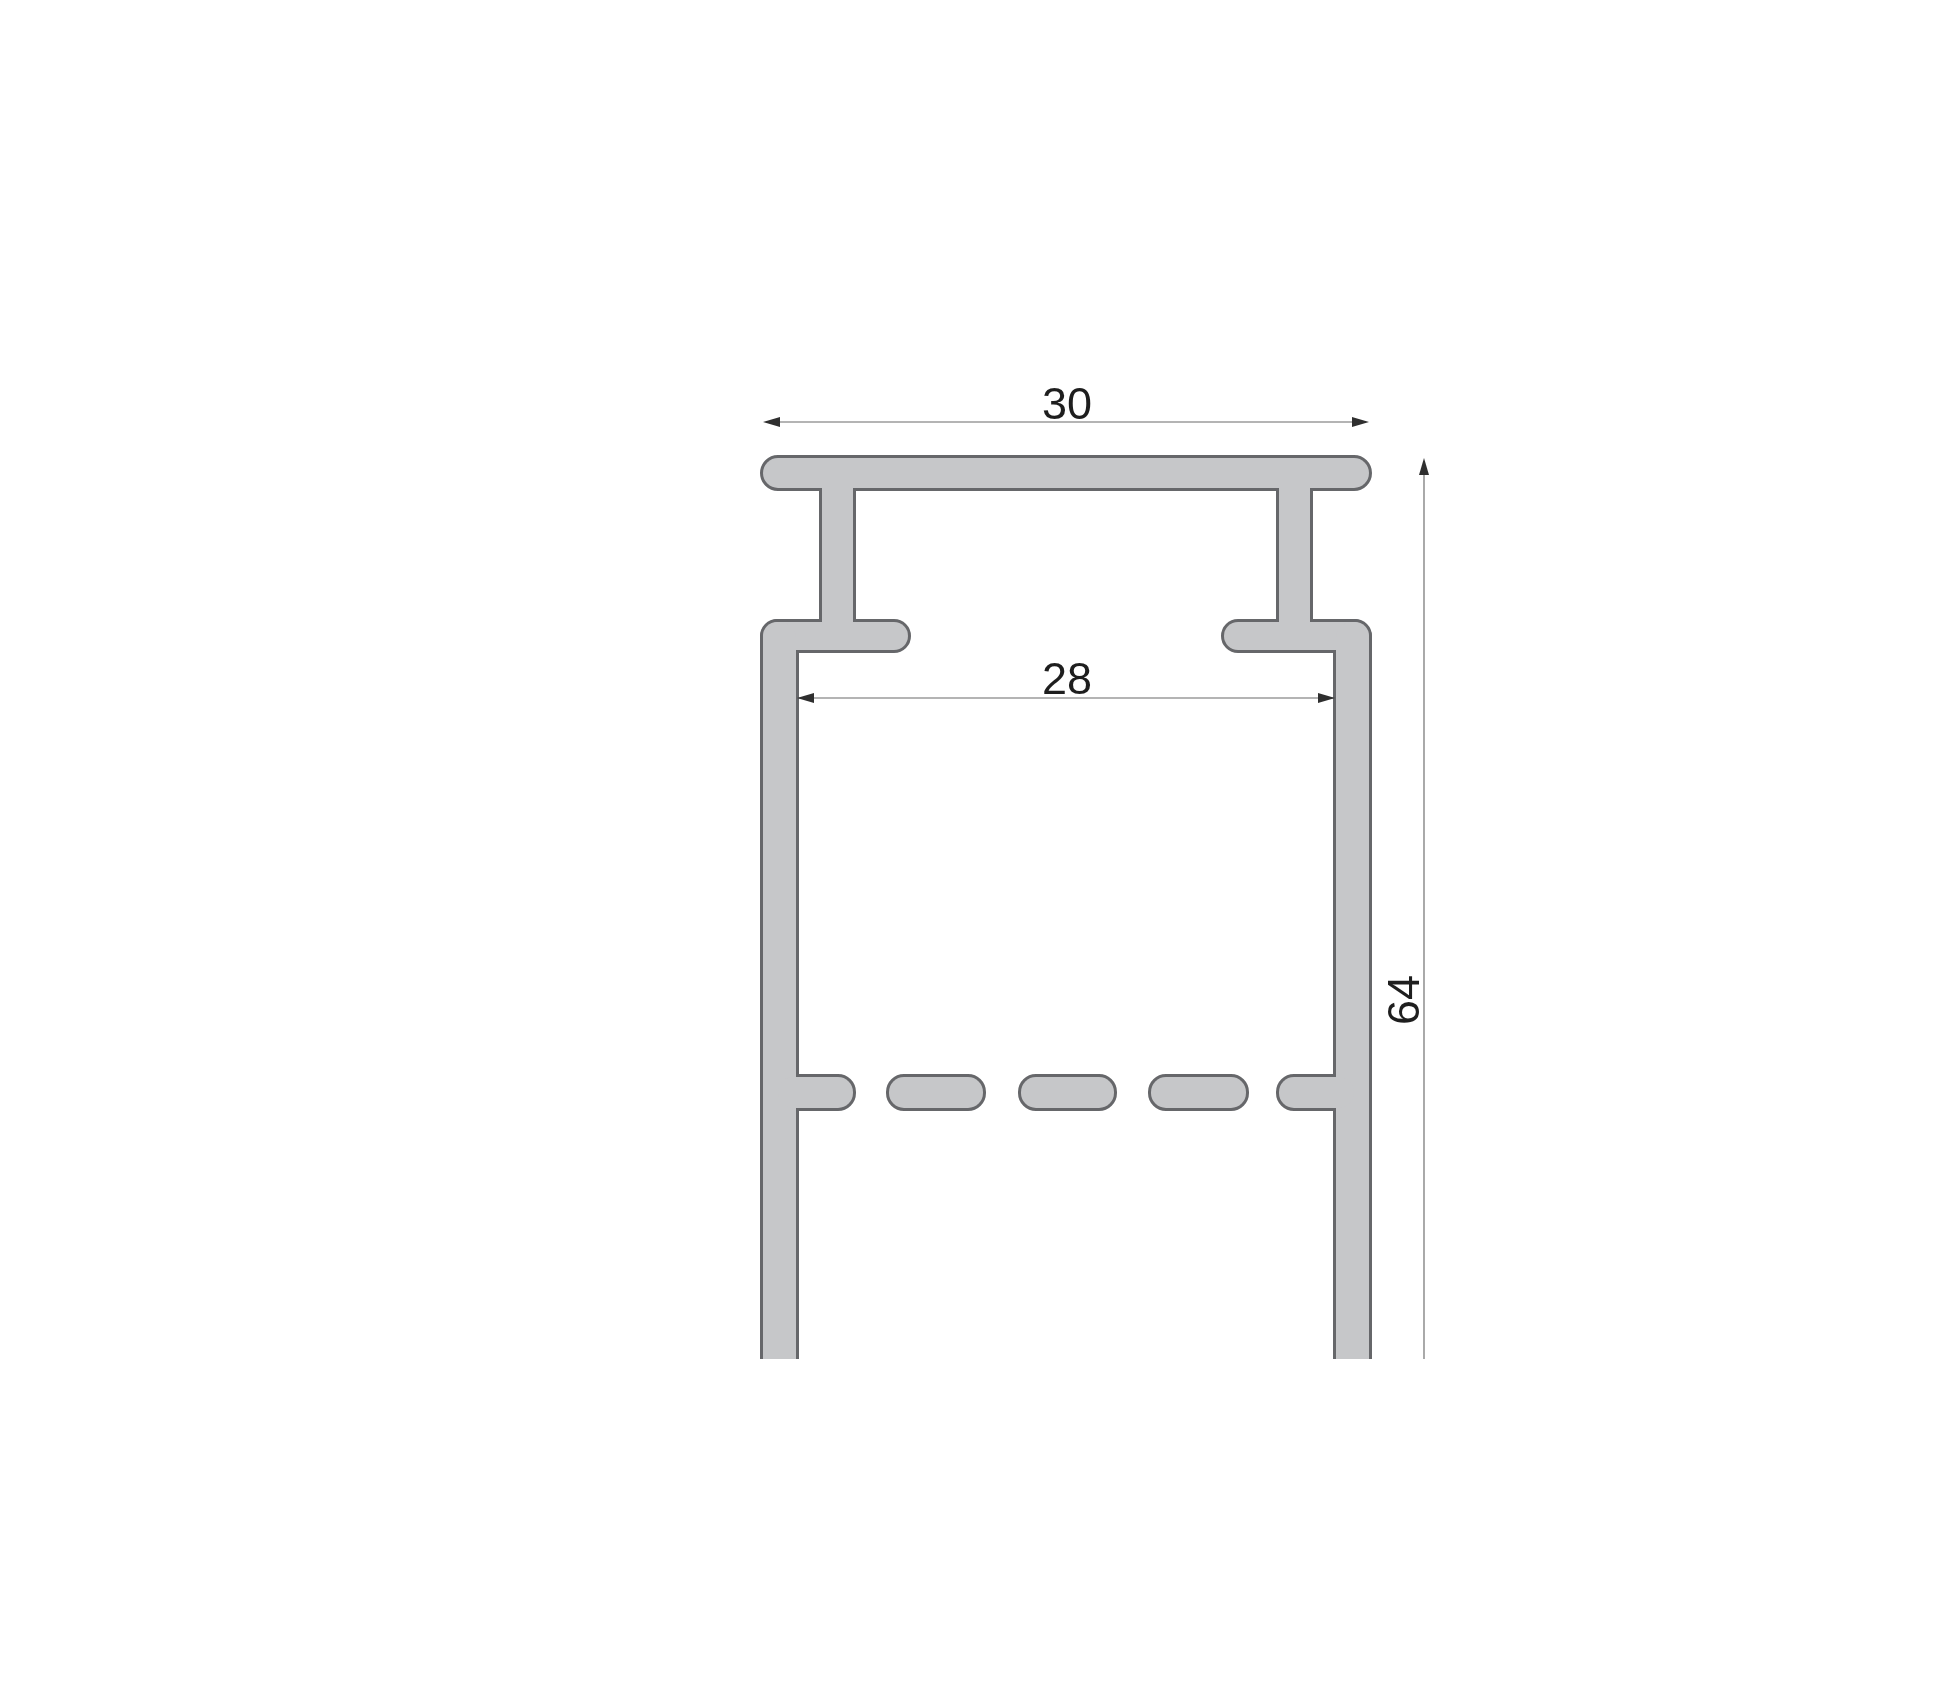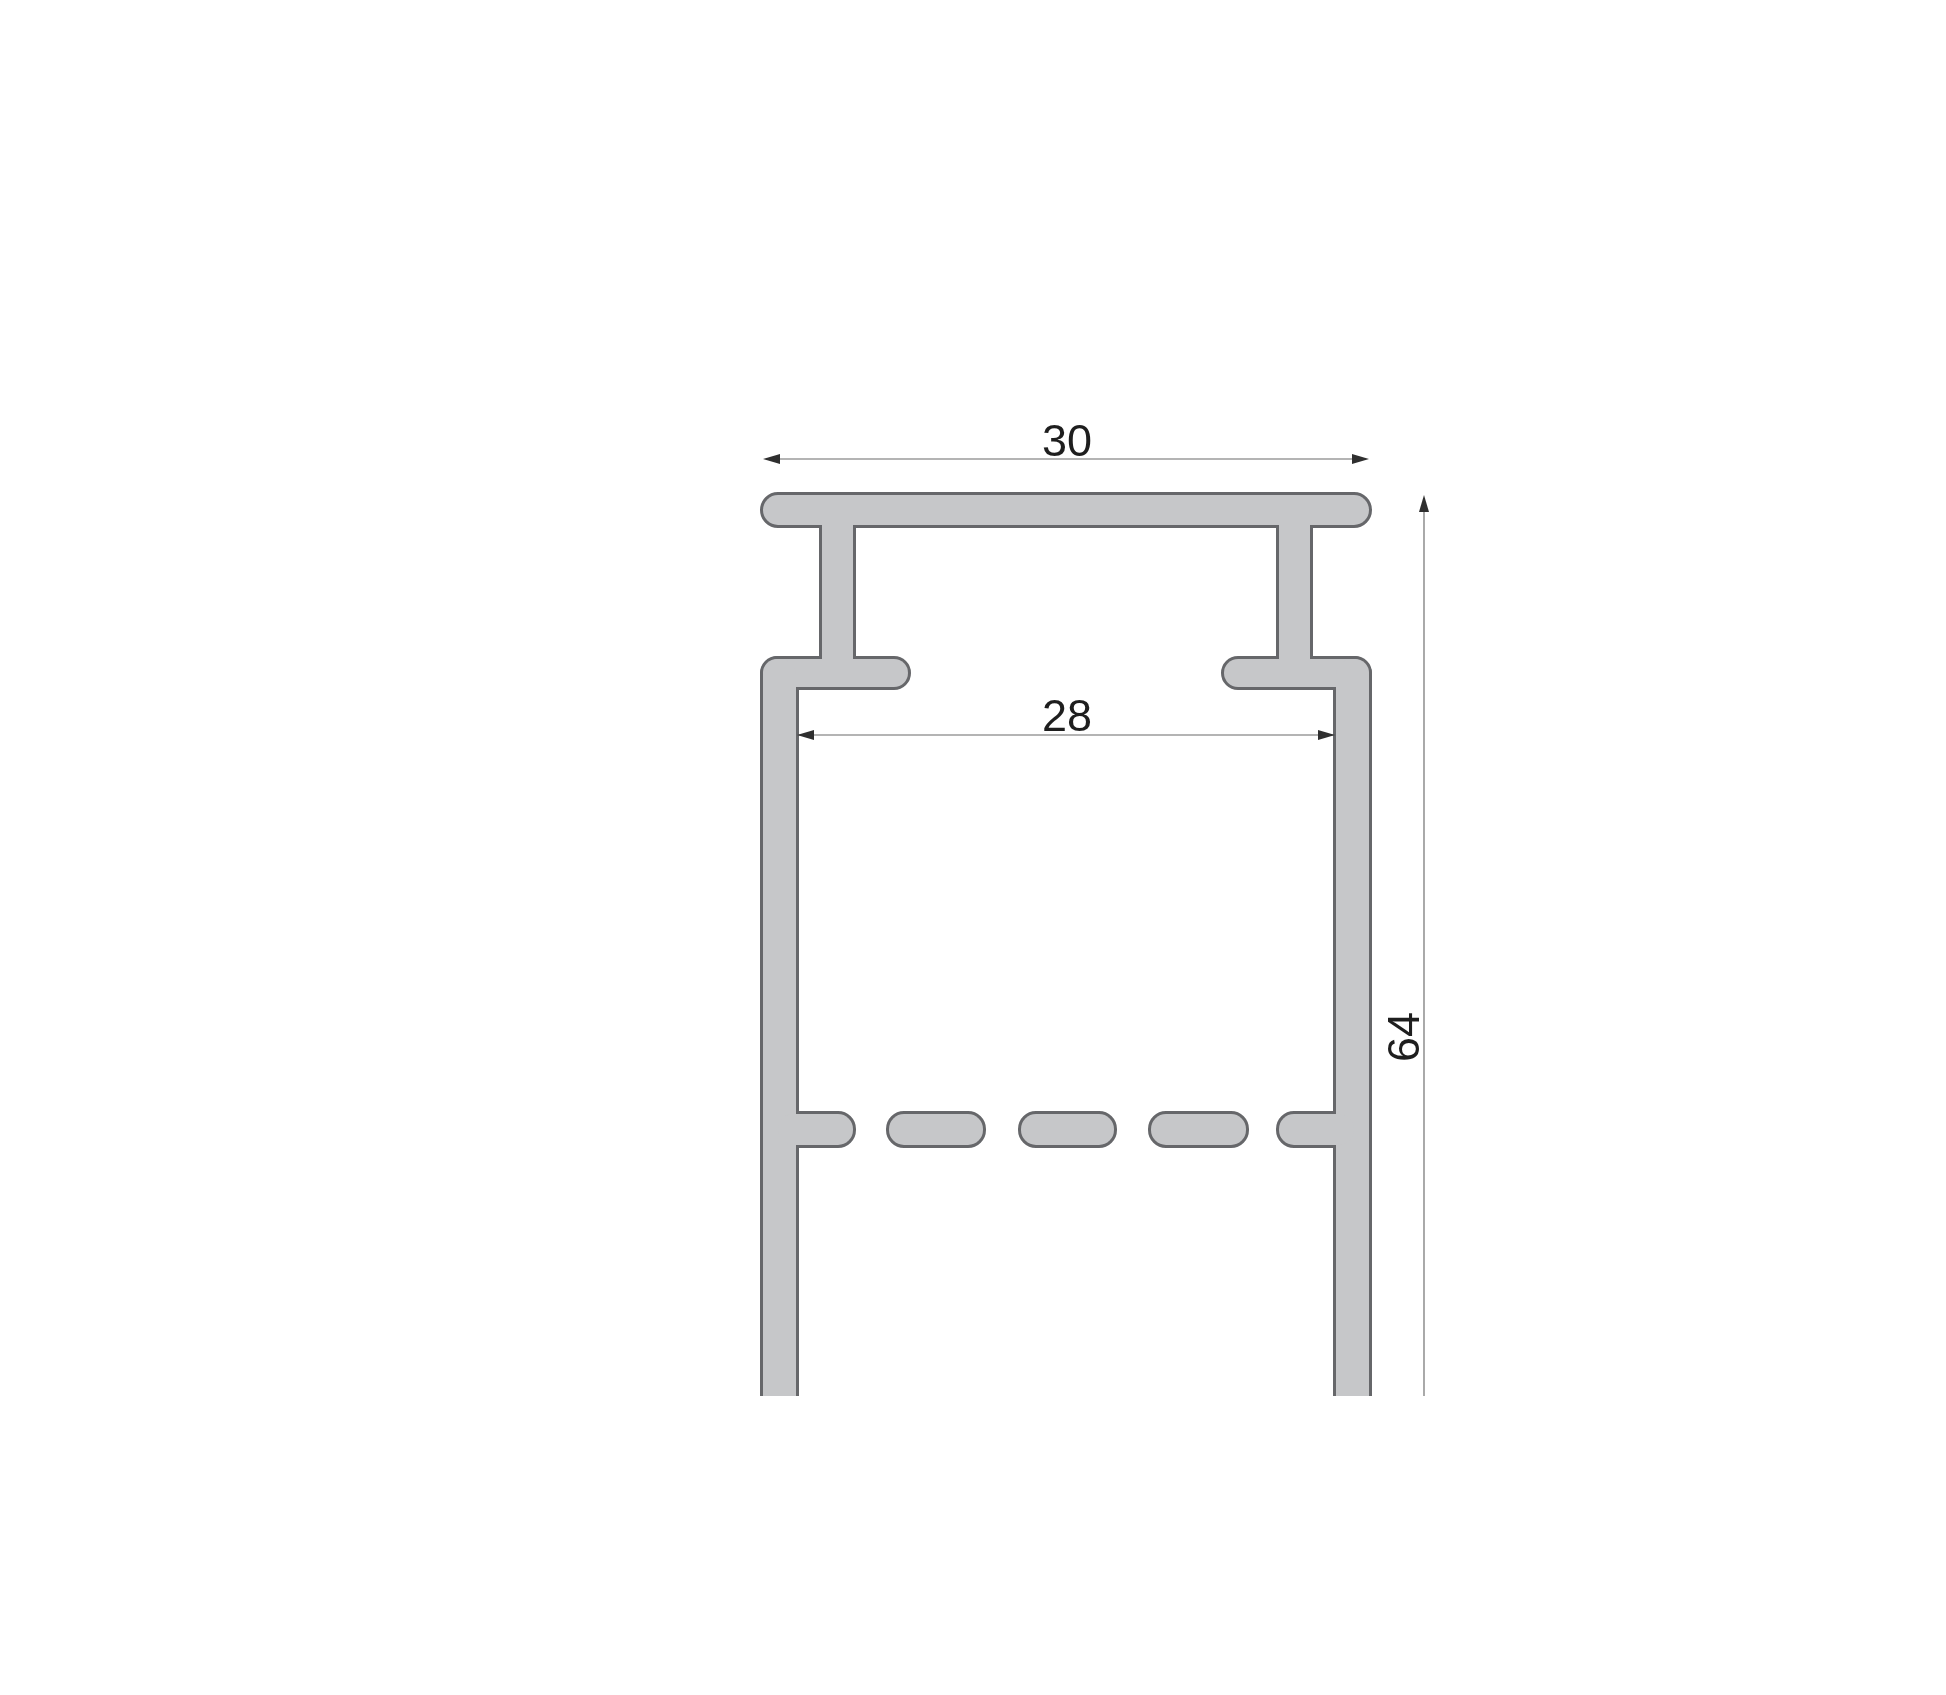--- a/index.html
+++ b/index.html
@@ -4,21 +4,21 @@
 <style>
   :root{
     --bg:#ffffff;
     --profile-fill:#c6c7c9;
     --profile-stroke:#66676a;
     --dim-line:#9b9b9b;
     --dim-arrow:#2f2f2f;
     --dim-text:#1e1e1e;
   }
   html,body{margin:0;padding:0;background:var(--bg);}
-  .stage{width:1946px;height:1359px;background:var(--bg);position:relative;margin-top:37px;}
+  .stage{width:1946px;height:1359px;background:var(--bg);position:relative;}
   svg{display:block;}
   .outline-pass{fill:none;stroke:var(--profile-stroke);stroke-width:6;}
   .fill-pass{fill:var(--profile-fill);stroke:none;}
   .dim-line{stroke:var(--dim-line);stroke-width:1.7;fill:none;}
   .dim-arrow{fill:var(--dim-arrow);stroke:none;}
   .dim-text{
     font-family:"Liberation Sans","DejaVu Sans",sans-serif;
     font-size:45px;
     fill:var(--dim-text);
   }

